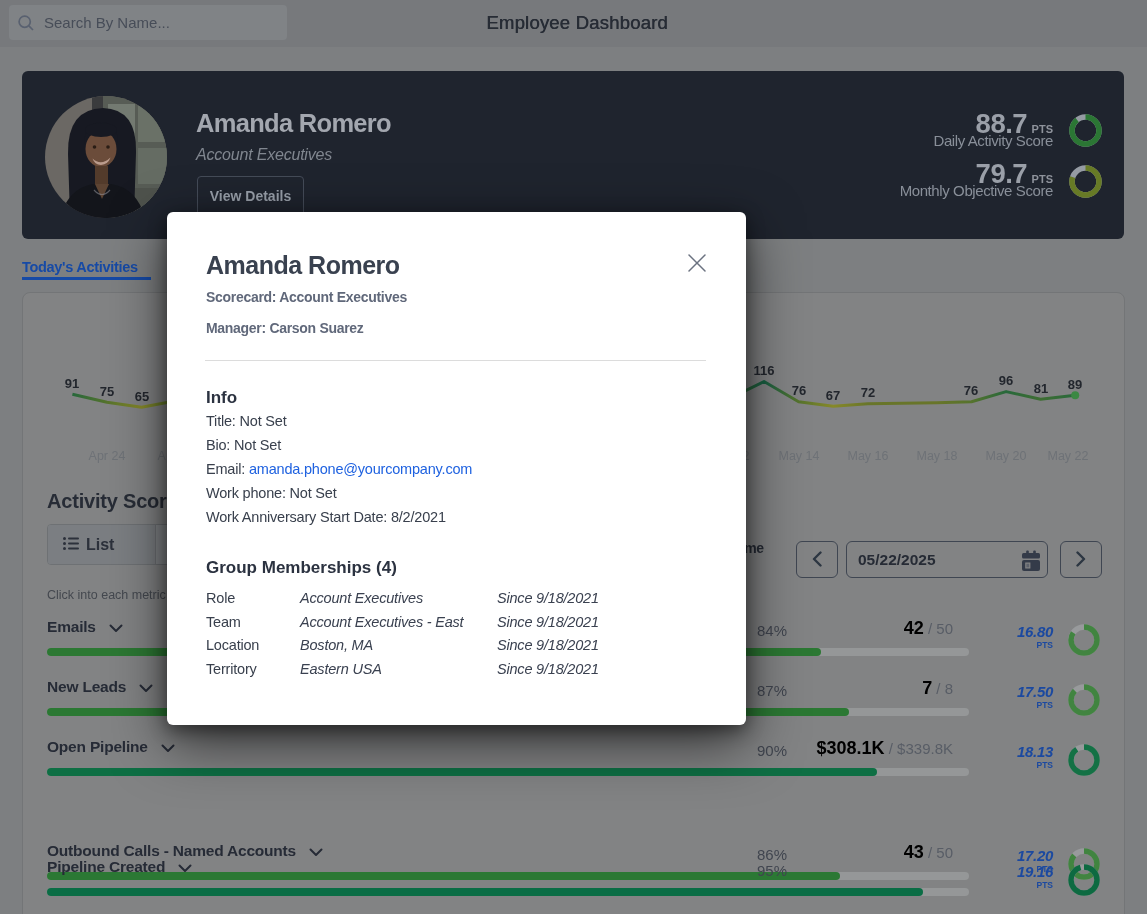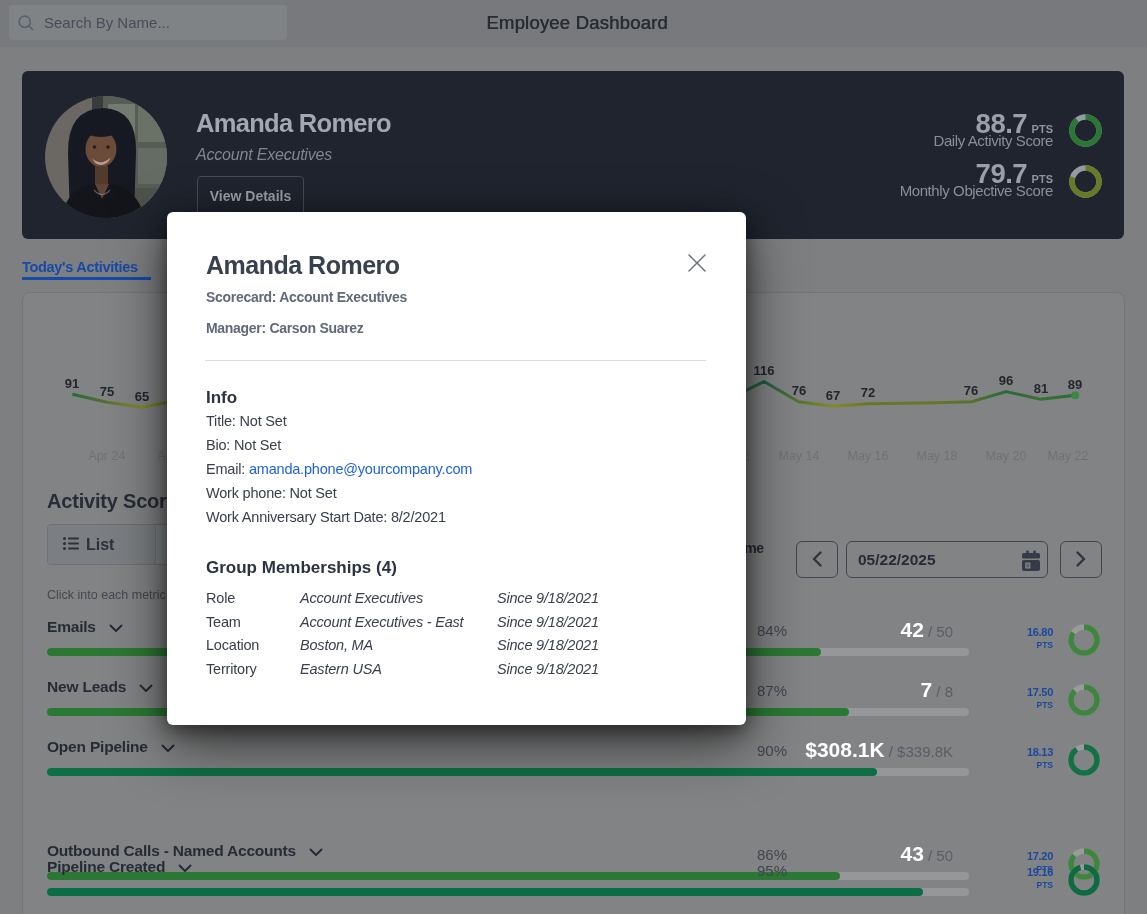--- a/index.html
+++ b/index.html
@@ -45,23 +45,23 @@
 #tdate .dt { position:absolute; left:11px; top:8.5px; font-size:15.5px; font-weight:bold; color:#262b35; }
 
 
 .mrow { left:47px; width:1060px; height:60px; }
 .mtitle { position:absolute; left:0; font-size:15.5px; font-weight:bold; color:#262b36; top:8px; letter-spacing:-0.2px; display:flex; align-items:center; }
 .mtitle svg { margin-left:13px; margin-top:3px; }
 .mbar { position:absolute; left:0; top:38px; width:922px; height:8px; border-radius:4px; background:#959798; }
 .mfill { height:8px; border-radius:4px; }
 .mpct { position:absolute; width:60px; right:320px; top:12px; font-size:15px; color:#40454f; text-align:right; }
 .mval { position:absolute; right:154px; top:8px; width:260px; text-align:right; font-size:15px; color:#585d66; }
-.mval b { font-size:21px; color:#ffffff; }
+.mval b { font-size:18px; color:#000000; }
 .mpts { position:absolute; right:54px; width:60px; text-align:right; top:14px; color:#1b49a0; }
-.mpts .n { font-size:11px; font-weight:bold; line-height:16px; letter-spacing:-0.3px; }
+.mpts .n { font-size:15px; font-weight:bold; line-height:16px; letter-spacing:-0.3px;font-style:italic; }
 .mpts .p { font-size:8.5px; font-weight:bold; line-height:11px; }
 .mg { position:absolute; right:7.5px; top:13.5px; }
 
 
 #modal { left:167px; top:212px; width:579px; height:513px; background:#fff; border-radius:6px; box-shadow:0 18px 55px rgba(0,0,0,0.62), 0 5px 18px rgba(0,0,0,0.45); }
 #mtitle { left:206px; top:251px; font-size:25px; font-weight:bold; color:#39414f; letter-spacing:-0.5px; }
 
 .msub { left:206px; font-size:14px; letter-spacing:-0.3px; font-weight:bold; color:#60687a; }
 #mhr { left:205px; top:360px; width:501px; height:1px; background:#dcdcdc; }
 .mh2 { left:206px; font-size:17px; font-weight:bold; color:#2b3240; }

